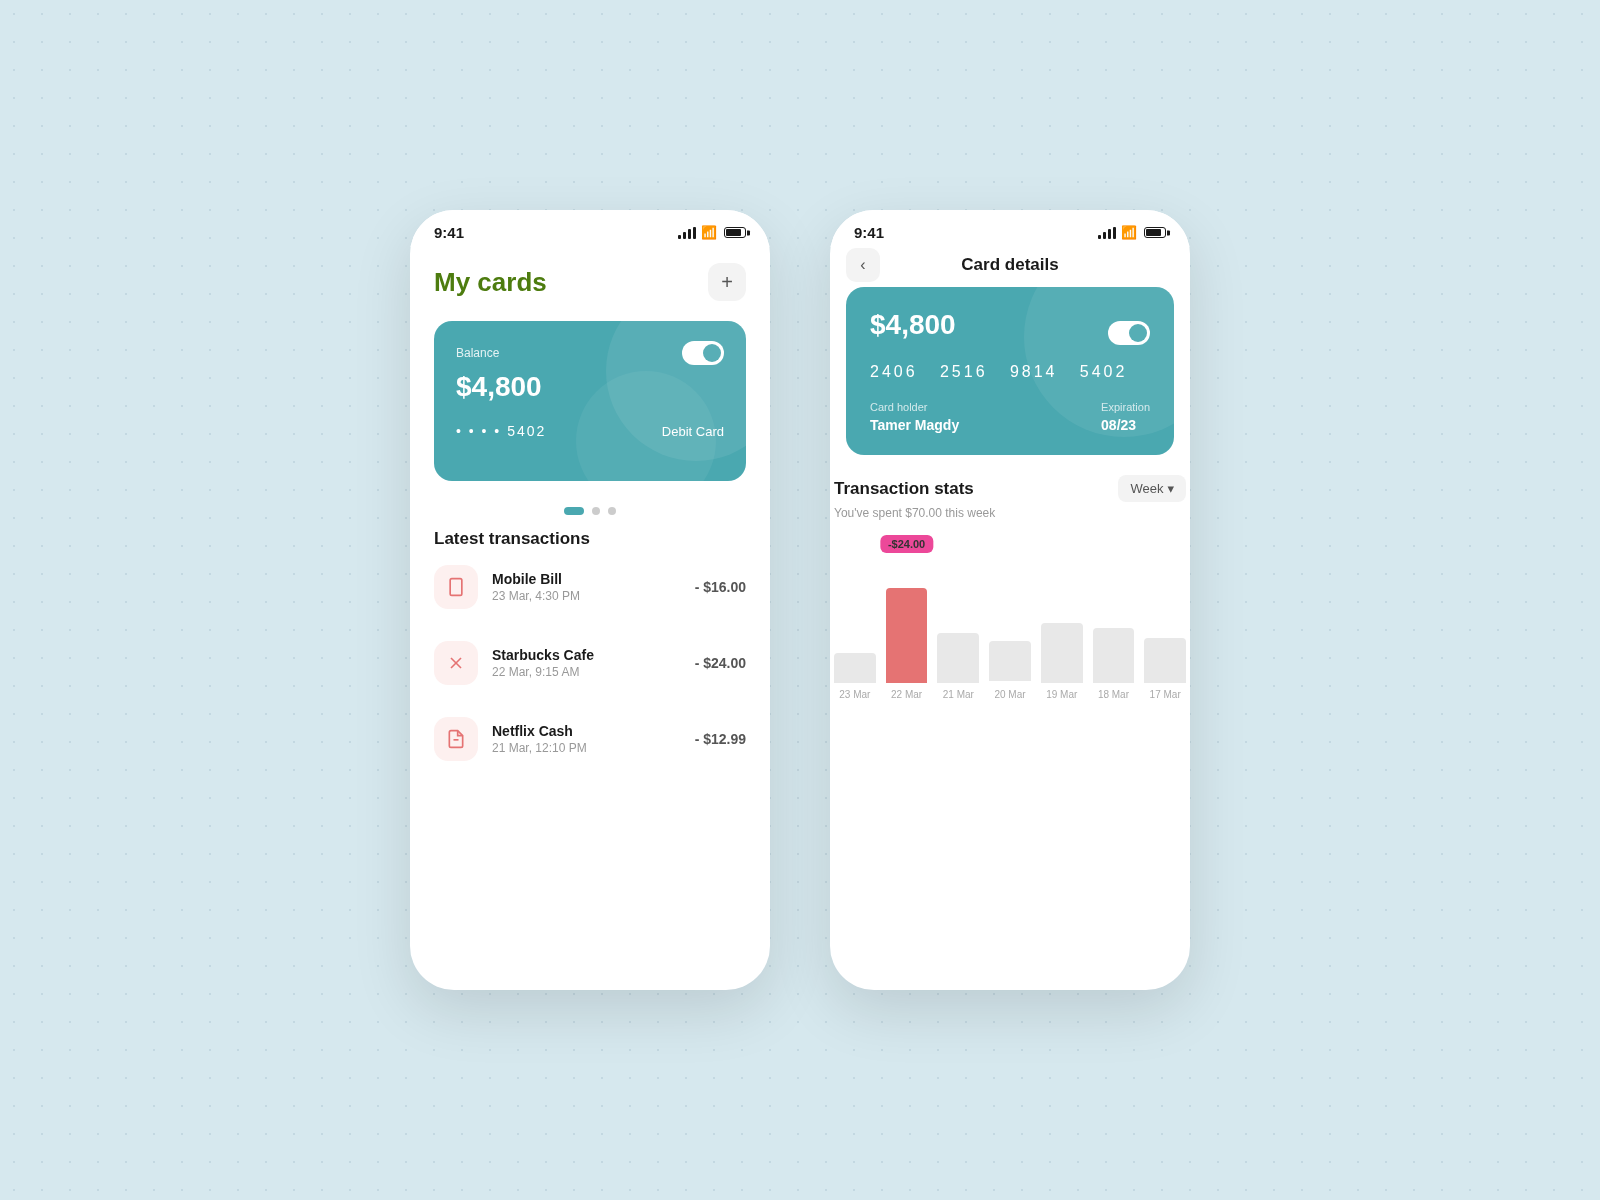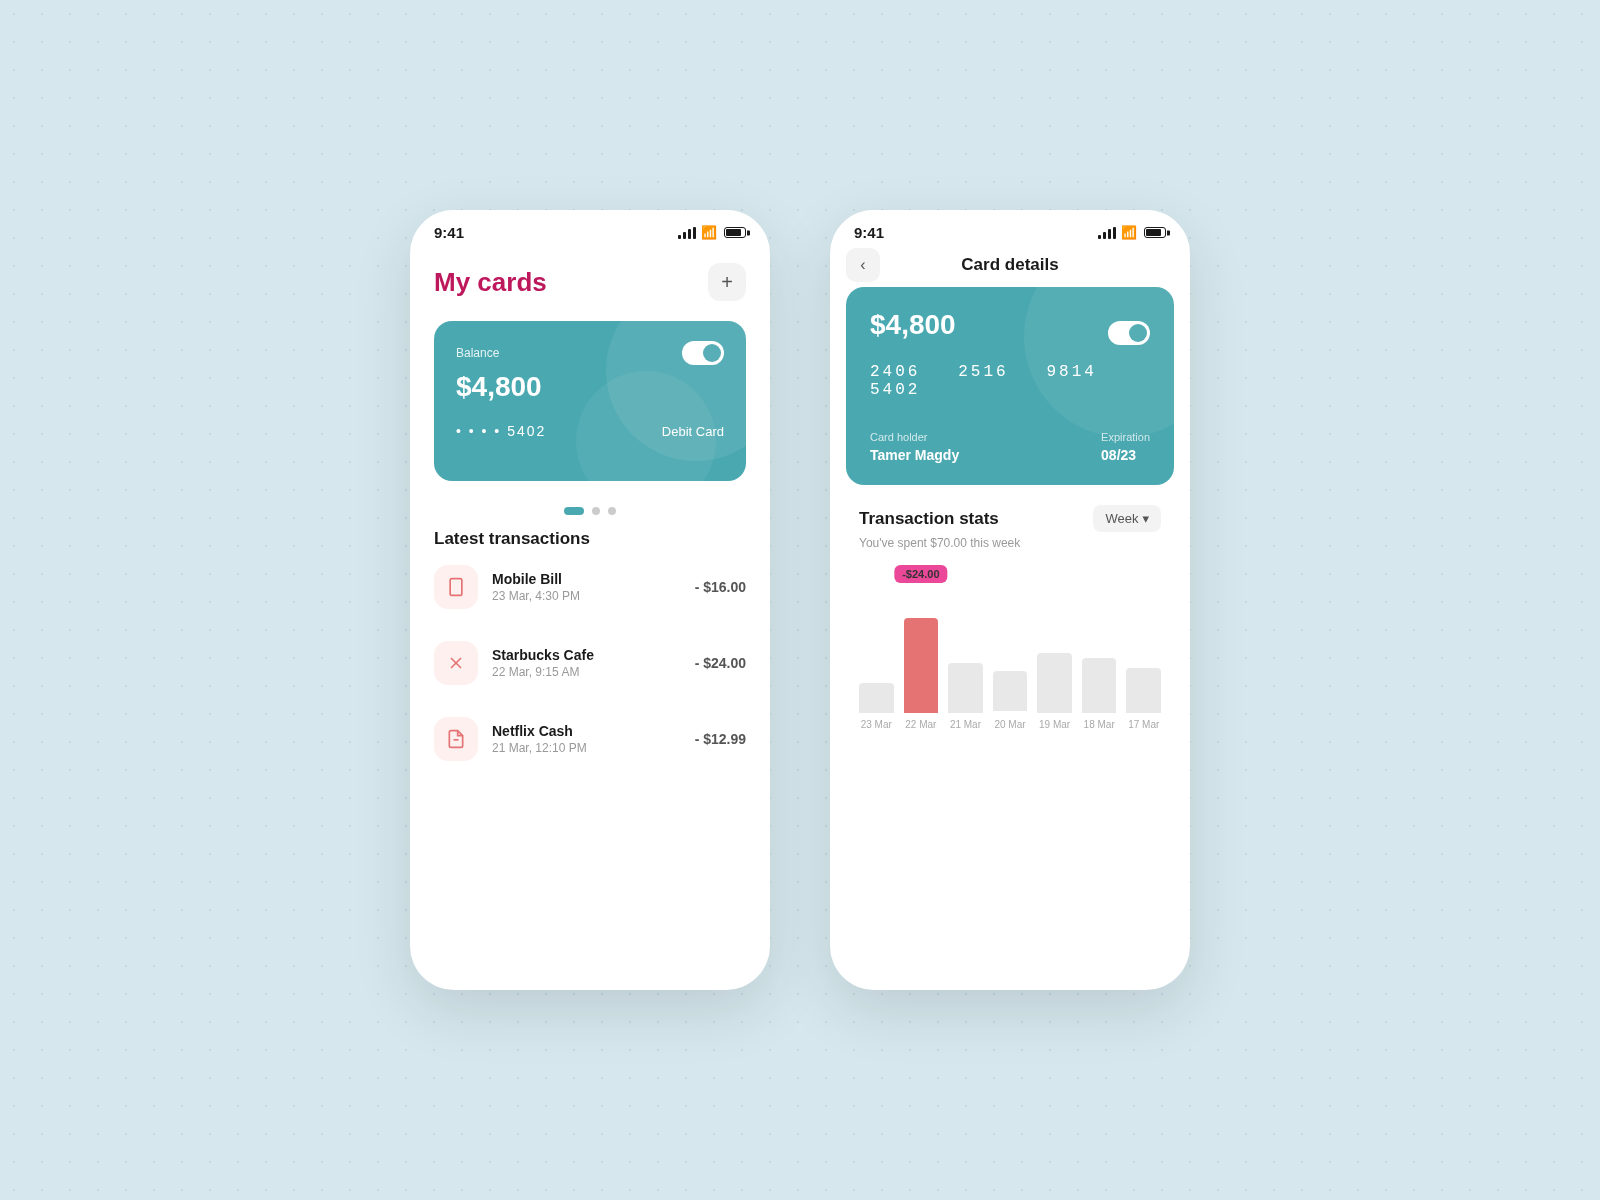--- a/index.html
+++ b/index.html
@@ -132,21 +132,21 @@
     .page-header {
       display: flex;
       align-items: center;
       justify-content: space-between;
       padding: 16px 0 20px;
     }
 
     .page-title {
       font-size: 26px;
       font-weight: 700;
-      color: #be185d;
+      color: #4d7c0f;
     }
 
     .add-button {
       width: 38px;
       height: 38px;
       border-radius: 12px;
       background: #f3f3f3;
       border: none;
       cursor: pointer;
       display: flex;
@@ -390,43 +390,42 @@
 
     .detail-balance {
       font-size: 28px;
       font-weight: 700;
       margin-bottom: 16px;
     }
 
     .detail-card-number {
       font-size: 16px;
       letter-spacing: 3px;
-      margin-bottom: 32px;
-      font-family: Liberation Mono, monospace;
+      margin-bottom: 20px;
     }
 
     .detail-footer {
       display: flex;
       justify-content: space-between;
     }
 
     .detail-label {
       font-size: 11px;
       opacity: 0.75;
       margin-bottom: 4px;
     }
 
     .detail-value {
       font-size: 14px;
       font-weight: 600;
     }
 
     
     .stats-section {
-      padding: 0 29px;
+      padding: 0 4px;
     }
 
     .stats-header {
       display: flex;
       align-items: center;
       justify-content: space-between;
       margin-bottom: 4px;
     }
 
     .stats-title {

